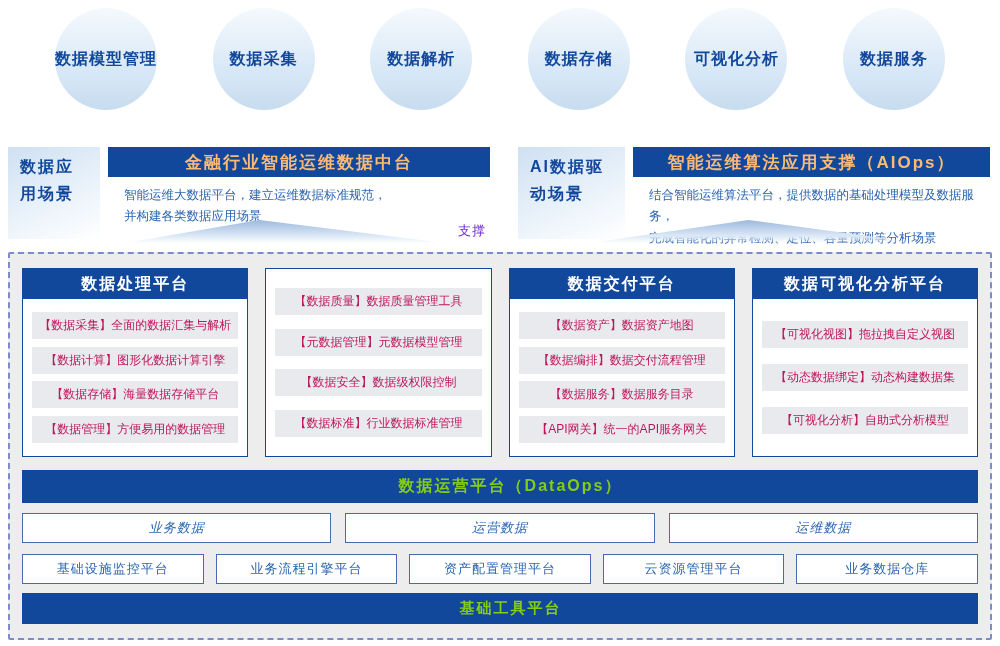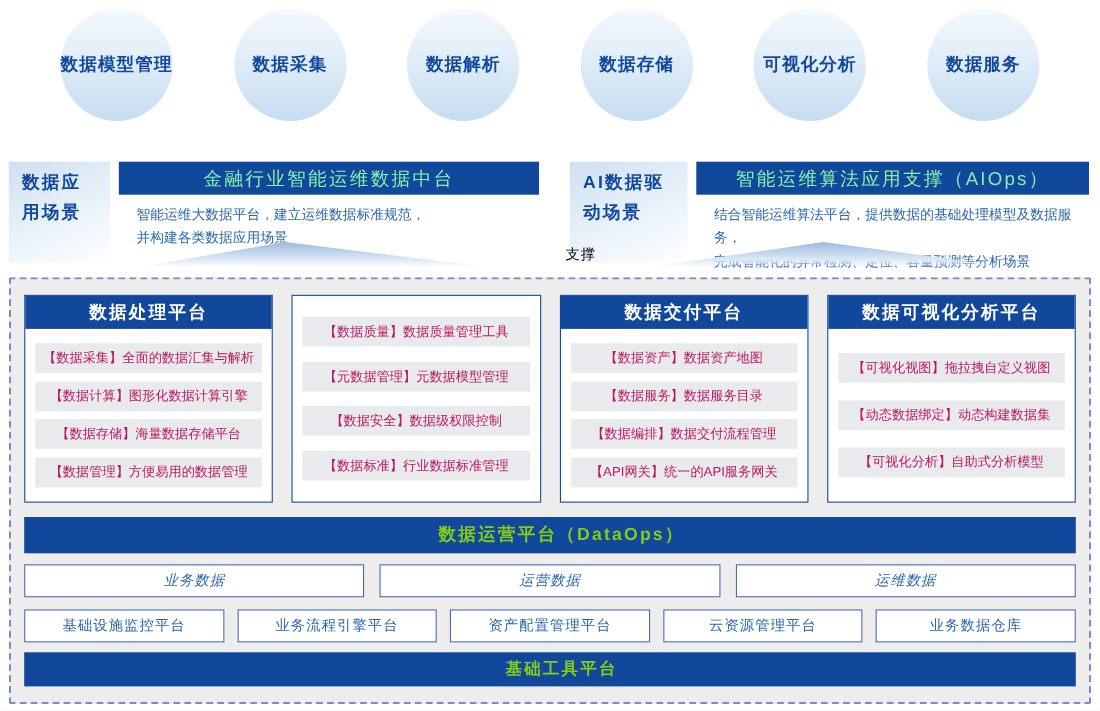--- a/index.html
+++ b/index.html
@@ -27,39 +27,39 @@
   .scenario-right{width:472px;}
   .scenario-label{
     background:linear-gradient(155deg,#cfe0f2 0%,#e9f2fa 55%,#ffffff 100%);
     color:#11489c;font-weight:bold;font-size:16px;line-height:1.7;
     padding:6px 12px;box-sizing:border-box;height:92px;letter-spacing:2px;
   }
   .scenario-left .scenario-label{width:92px;}
   .scenario-right .scenario-label{width:107px;}
   .scenario-body{flex:1;margin-left:8px;display:flex;flex-direction:column;}
   .scenario-title{
-    height:30px;background:#11489c;color:#86efac;font-weight:normal;
+    height:30px;background:#11489c;color:#fdba74;font-weight:bold;
     font-size:17px;letter-spacing:2px;
     display:flex;align-items:center;justify-content:center;
   }
   .scenario-desc{
     margin-top:8px;padding-left:16px;color:#2a65b0;
     font-size:12.5px;line-height:1.7;
   }
   
   .support-arrow{
     position:absolute;top:220px;height:23px;
     clip-path:polygon(42% 0,100% 100%,0 100%);
     background:linear-gradient(180deg,#9cb8de 0%,#dde9f6 70%,rgba(255,255,255,0) 100%);
   }
   .support-arrow.left{left:125px;width:320px;}
   .support-arrow.right{left:590px;width:330px;clip-path:polygon(48% 0,100% 100%,0 100%);}
   .support-label{
-    position:absolute;top:222px;left:478px;width:64px;text-align:right;
-    color:#000000;font-size:13px;letter-spacing:1px;
+    position:absolute;top:222px;left:458px;width:64px;text-align:left;
+    color:#6d28d9;font-size:13px;letter-spacing:1px;
   }
   
   .main-panel{
     position:absolute;top:252px;left:8px;width:984px;height:388px;
     box-sizing:border-box;background:#ededed;
     border:2px dashed #7d8bc8;border-radius:2px;
     padding:14px 12px;
   }
   .columns-row{
     display:grid;grid-template-columns:repeat(4,1fr);gap:17px;height:189px;
@@ -155,22 +155,22 @@
         <div class="platform-item">【数据质量】数据质量管理工具</div>
         <div class="platform-item">【元数据管理】元数据模型管理</div>
         <div class="platform-item">【数据安全】数据级权限控制</div>
         <div class="platform-item">【数据标准】行业数据标准管理</div>
       </div>
     </div>
     <div class="platform-column">
       <div class="column-title">数据交付平台</div>
       <div class="column-items">
         <div class="platform-item">【数据资产】数据资产地图</div>
+        <div class="platform-item">【数据编排】数据交付流程管理</div>
         <div class="platform-item">【数据服务】数据服务目录</div>
-        <div class="platform-item">【数据编排】数据交付流程管理</div>
         <div class="platform-item">【API网关】统一的API服务网关</div>
       </div>
     </div>
     <div class="platform-column">
       <div class="column-title">数据可视化分析平台</div>
       <div class="column-items">
         <div class="platform-item">【可视化视图】拖拉拽自定义视图</div>
         <div class="platform-item">【动态数据绑定】动态构建数据集</div>
         <div class="platform-item">【可视化分析】自助式分析模型</div>
       </div>

